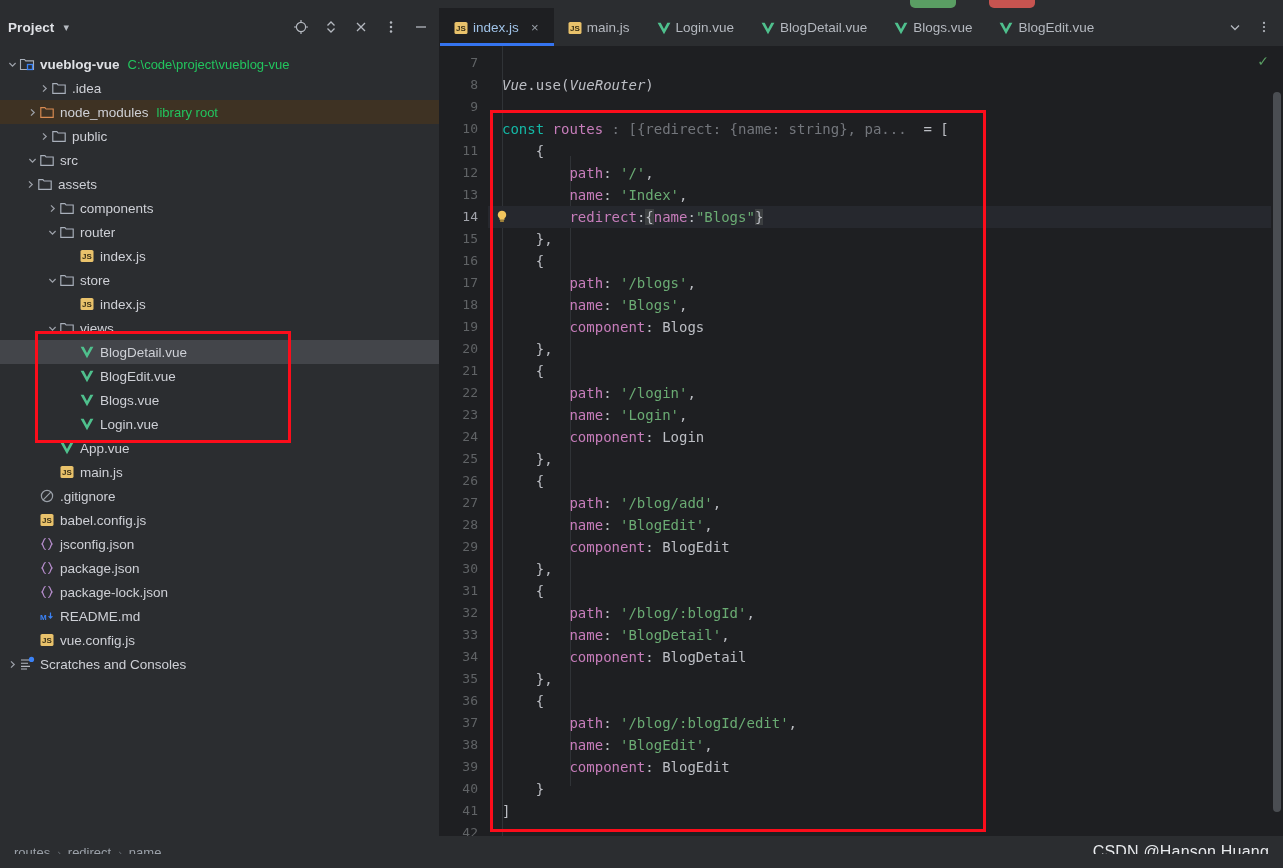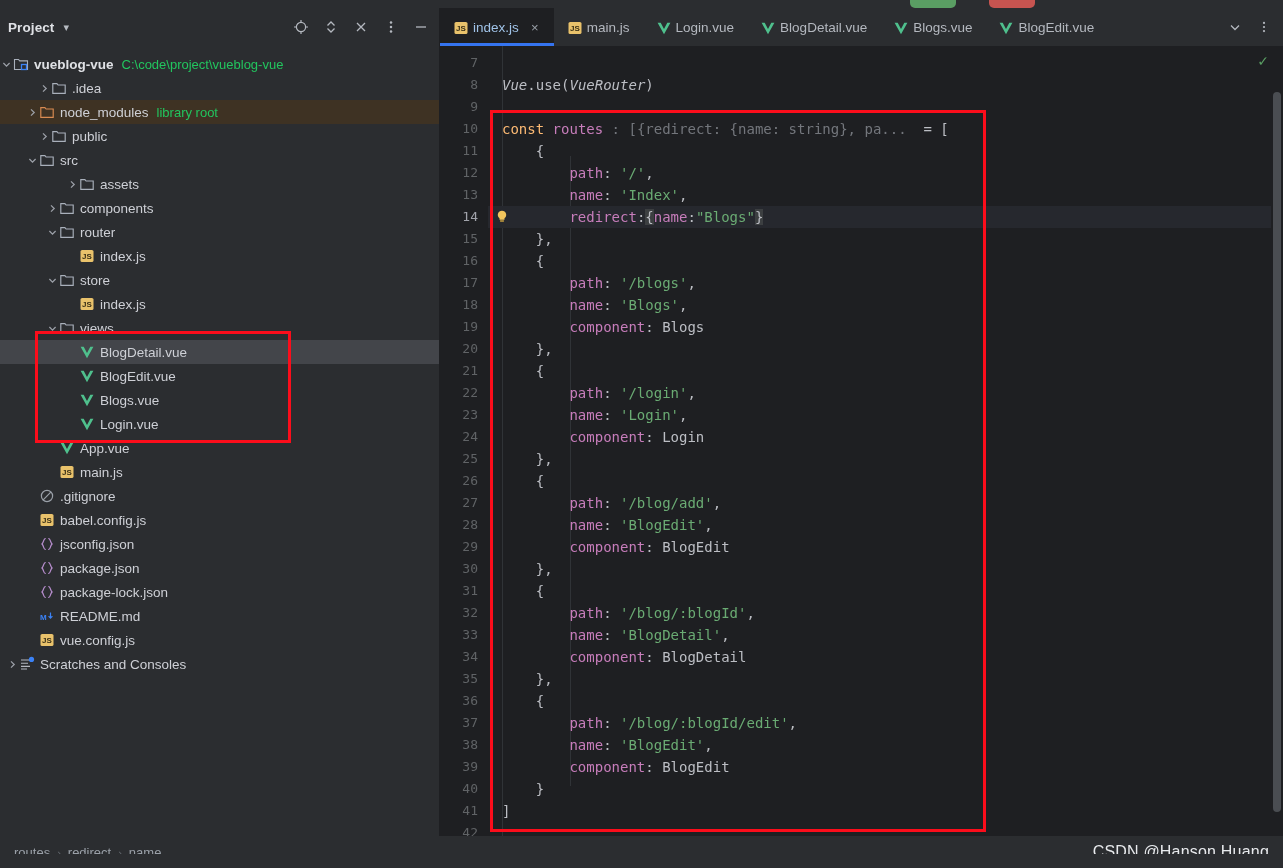--- a/index.html
+++ b/index.html
@@ -133,21 +133,21 @@
   .cline {
     height: 22px; line-height: 22px; white-space: pre;
     padding-left: 14px; position: relative;
   }
   .cline.hl { background: #26282e; }
   
   .guide {
     position: absolute; width: 1px; background: #303337; top: 0; bottom: 0;
   }
 
-  .k-key { color: #fdba74; text-align: right; }          
+  .k-key { color: #14b8a6; text-align: right; }          
   .k-var { color: #c77dbb; }          
   .k-str { color: #6aab73; }          
   .k-plain { color: #bcbec4; }
   .k-hint { color: #73767c; }
   .k-italic { color: #bcbec4; font-style: italic; }
   .k-brace-hl { background: #3c3f41; }
 
   
   .insp-check {
     position: absolute; right: 14px; top: 8px;
@@ -230,21 +230,21 @@
             </svg>
           </span>
           <span class="ic">
             <svg width="16" height="16" viewBox="0 0 16 16" fill="none" stroke="currentColor" stroke-width="1.3">
               <path d="M3 8h10"></path>
             </svg>
           </span>
         </div>
       </div>
       <div class="tree" id="tree">
-          <div class="row" style="">
+          <div class="row" style="padding-left: 6px;">
             <span class="arrow">
               <svg width="13" height="13" viewBox="0 0 13 13" fill="none" stroke="currentColor" stroke-width="1.25">
                 <path d="M3.4 5 6.5 8.2 9.6 5"></path>
               </svg>
             </span>
             <span class="ficon">
               <svg width="16" height="16" viewBox="0 0 16 16">
                 <path d="M1.5 3.5h4l1.2 1.4h7.8v8.6H1.5z" fill="none" stroke="#a9b0bb" stroke-width="1.1"></path>
                 <rect x="8.5" y="8.5" width="5" height="5" fill="#2b2d30" stroke="#3b82f6" stroke-width="1.3"></rect>
               </svg>
@@ -298,21 +298,21 @@
                 <path d="M3.4 5 6.5 8.2 9.6 5"></path>
               </svg>
             </span>
             <span class="ficon">
               <svg width="16" height="16" viewBox="0 0 16 16">
                 <path d="M1.8 3.6h4.1l1.2 1.4h7.1v8.4H1.8z" fill="none" stroke="#a9b0bb" stroke-width="1.15"></path>
               </svg>
             </span>
             <span class="lbl">src</span>
           </div>
-          <div class="row" style="padding-left: 66px;">
+          <div class="row" style="padding-left: 24px;">
             <span class="arrow">
               <svg width="13" height="13" viewBox="0 0 13 13" fill="none" stroke="currentColor" stroke-width="1.25">
                 <path d="M5 3.4 8.2 6.5 5 9.6"></path>
               </svg>
             </span>
             <span class="ficon">
               <svg width="16" height="16" viewBox="0 0 16 16">
                 <path d="M1.8 3.6h4.1l1.2 1.4h7.1v8.4H1.8z" fill="none" stroke="#a9b0bb" stroke-width="1.15"></path>
               </svg>
             </span>

